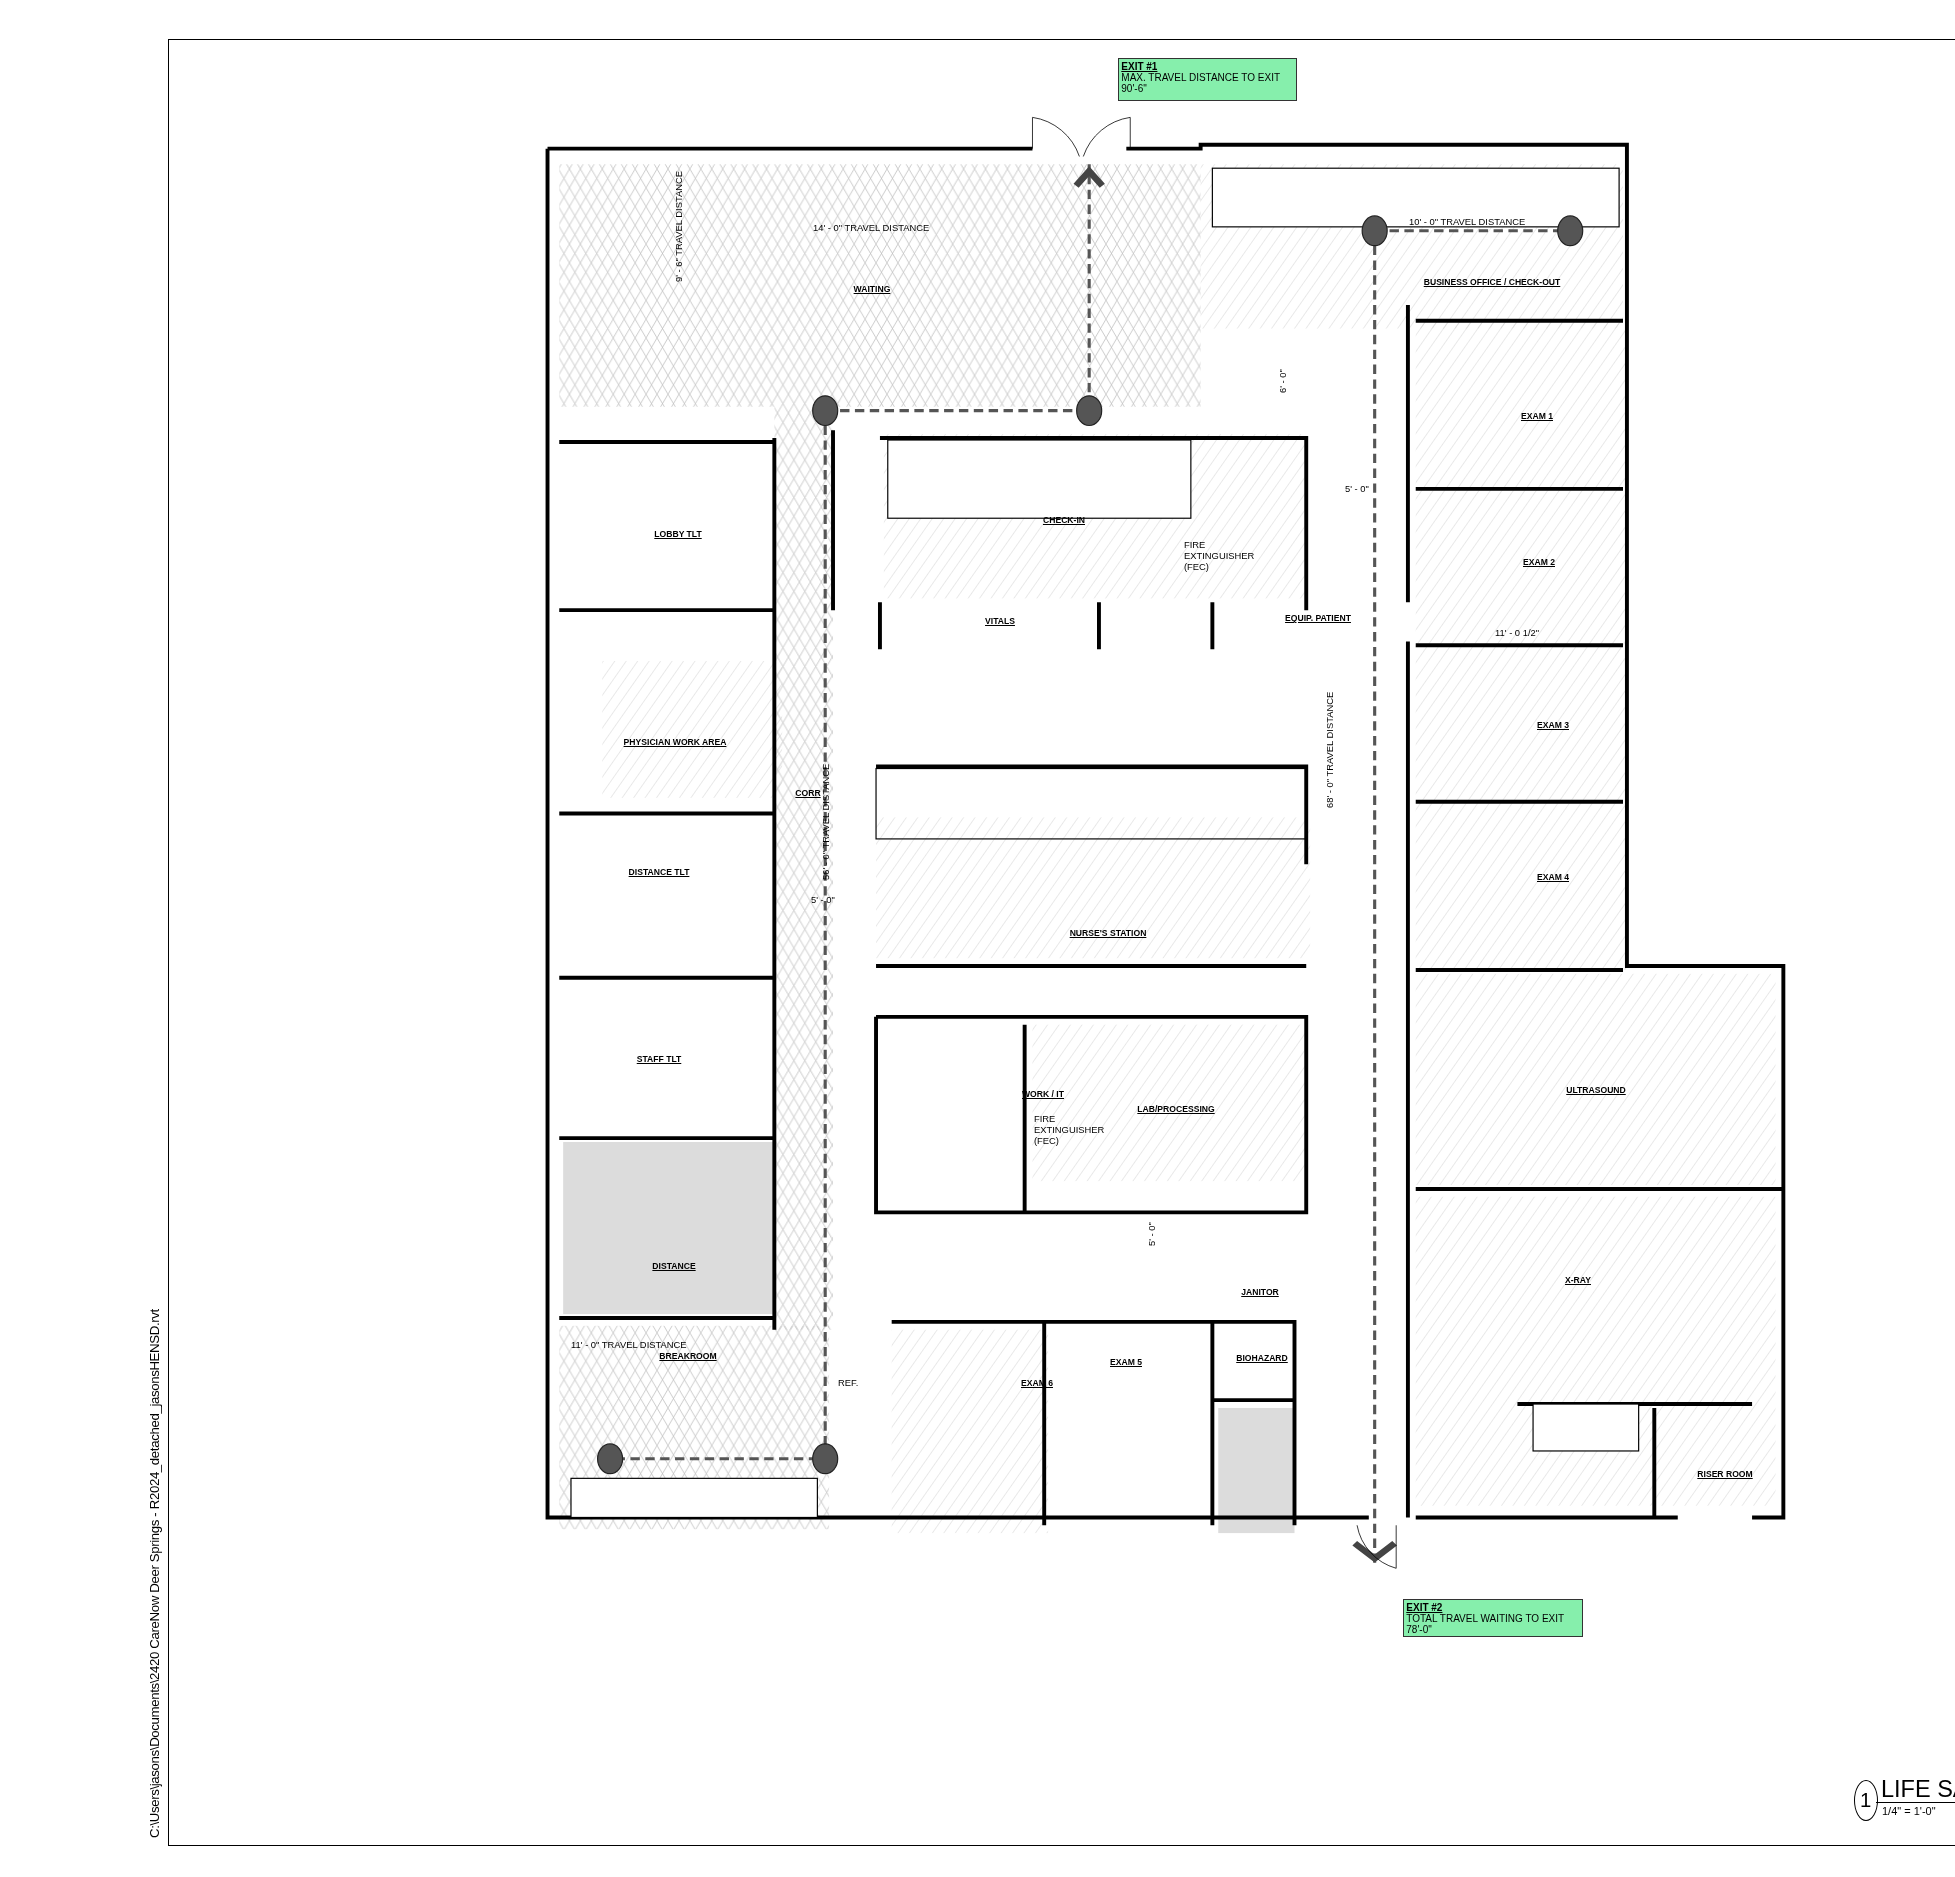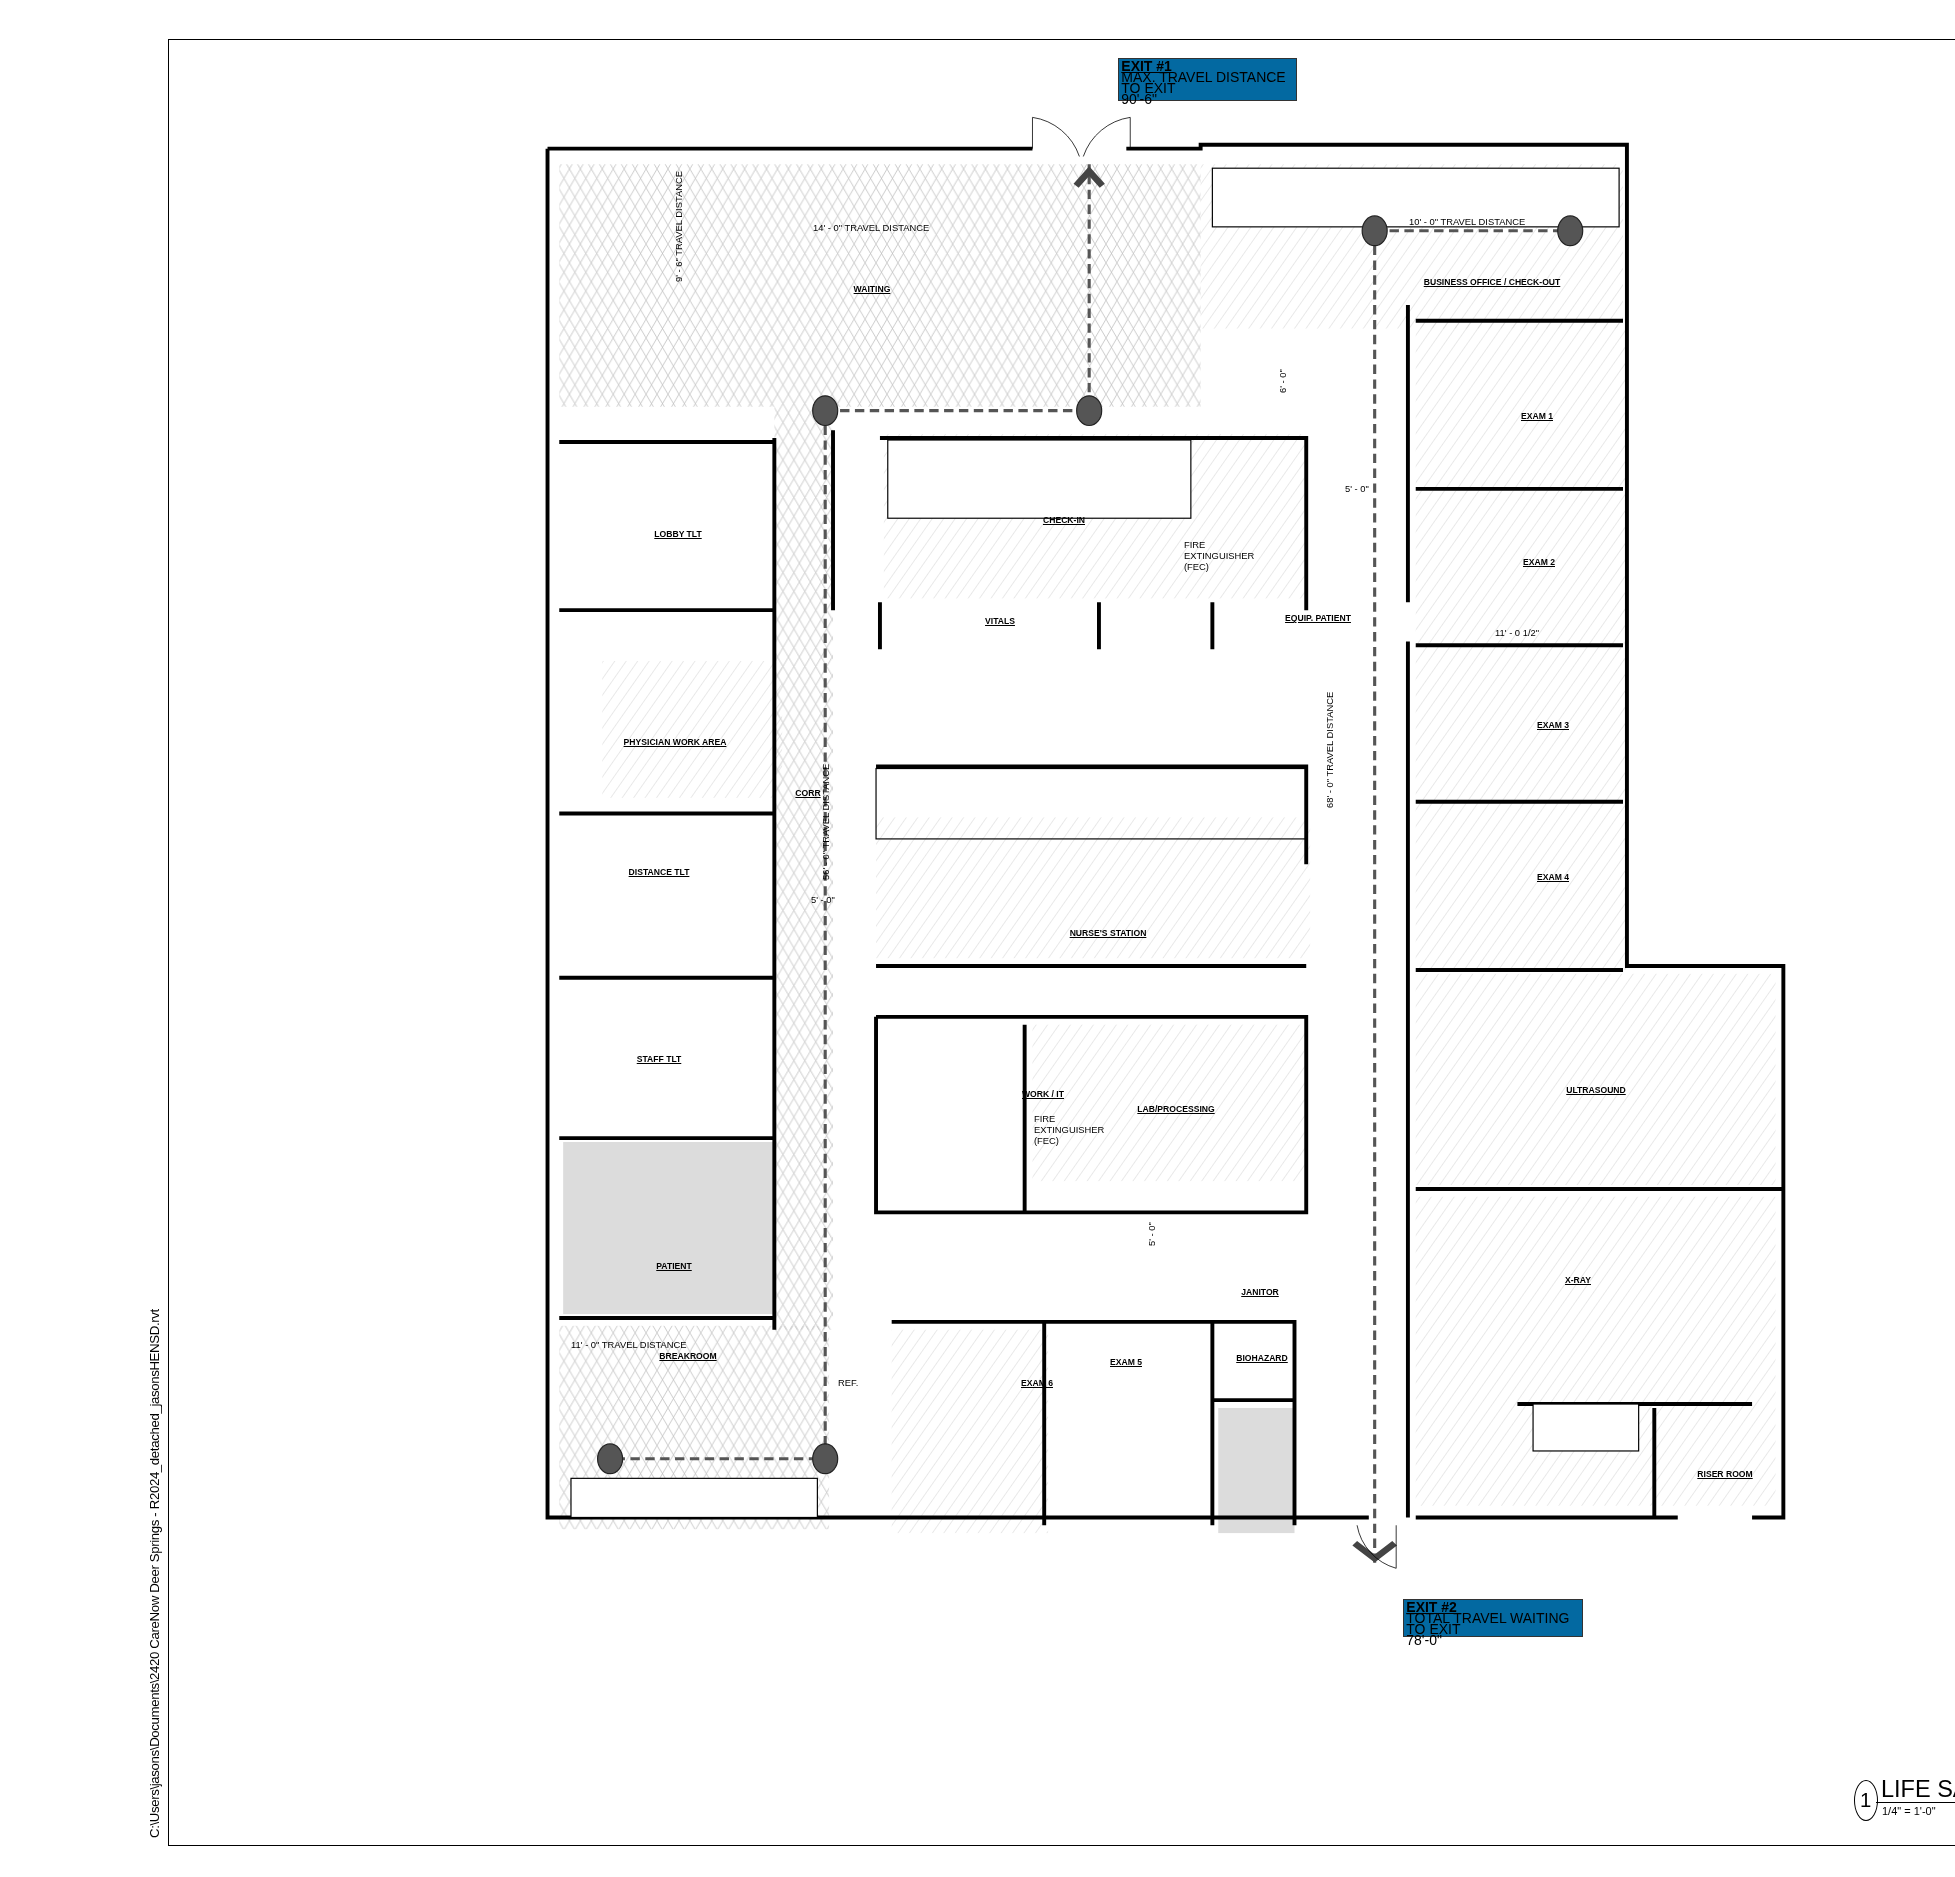--- a/index.html
+++ b/index.html
@@ -6,21 +6,21 @@
   body{width:2816px;height:1877px;position:relative;overflow:hidden;font-family:"Liberation Sans",sans-serif;color:#000;}
   .abs{position:absolute;}
   .sheet-border{left:168px;top:39px;width:2425px;height:1807px;border:1.6px solid #000;box-sizing:border-box;}
   .file-path{left:147px;top:1838px;transform-origin:0 0;transform:rotate(-90deg);font-size:13.3px;white-space:nowrap;letter-spacing:-0.4px;}
   
   .view-title{left:1838px;top:1760px;}
   
   .plan{left:0;top:0;width:2194px;height:1846px;}
   .room-label{position:absolute;font-weight:bold;text-decoration:underline;font-size:8.6px;white-space:nowrap;transform:translate(-50%,-50%);}
   .dim-label{position:absolute;font-size:9.4px;white-space:nowrap;}
-  .exit-box{position:absolute;border:0.8px solid #333;background:#0369a1;font-size:14px;line-height:11.3px;padding:1.6px 2.3px;box-sizing:border-box;}
+  .exit-box{position:absolute;border:0.8px solid #333;background:#86efac;font-size:10px;line-height:11.3px;padding:1.6px 2.3px;box-sizing:border-box;}
   .exit-box .h{font-weight:bold;text-decoration:underline;}
 </style>
 </head>
 <body>
 
 <div class="abs sheet-border"></div>
 
 <div class="abs file-path">C:\Users\jasons\Documents\2420 CareNow Deer Springs - R2024_detached_jasonsHENSD.rvt</div>
 
 <div class="abs plan">
@@ -117,21 +117,21 @@
       <div class="room-label" style="left:1064px;top:520px">CHECK-IN</div>
       <div class="room-label" style="left:1000px;top:621px">VITALS</div>
       <div class="room-label" style="left:1318px;top:618px">EQUIP. PATIENT</div>
       <div class="room-label" style="left:675px;top:742px">PHYSICIAN WORK AREA</div>
       <div class="room-label" style="left:808px;top:793px">CORR</div>
       <div class="room-label" style="left:659px;top:872px">DISTANCE TLT</div>
       <div class="room-label" style="left:1108px;top:933px">NURSE'S STATION</div>
       <div class="room-label" style="left:659px;top:1059px">STAFF TLT</div>
       <div class="room-label" style="left:1043px;top:1094px">WORK / IT</div>
       <div class="room-label" style="left:1176px;top:1109px">LAB/PROCESSING</div>
-      <div class="room-label" style="left:674px;top:1266px">PATIENT</div>
+      <div class="room-label" style="left:674px;top:1266px">DISTANCE</div>
       <div class="room-label" style="left:688px;top:1356px">BREAKROOM</div>
       <div class="room-label" style="left:1037px;top:1383px">EXAM 6</div>
       <div class="room-label" style="left:1126px;top:1362px">EXAM 5</div>
       <div class="room-label" style="left:1260px;top:1292px">JANITOR</div>
       <div class="room-label" style="left:1262px;top:1358px">BIOHAZARD</div>
       <div class="dim-label" style="left:813px;top:222px;transform-origin:0 0;transform:rotate(0deg)">14' - 0" TRAVEL DISTANCE</div>
       <div class="dim-label" style="left:673px;top:282px;transform-origin:0 0;transform:rotate(-90deg)">9' - 6" TRAVEL DISTANCE</div>
       <div class="dim-label" style="left:1409px;top:216px;transform-origin:0 0;transform:rotate(0deg)">10' - 0" TRAVEL DISTANCE</div>
       <div class="dim-label" style="left:820px;top:880px;transform-origin:0 0;transform:rotate(-90deg)">56' - 0" TRAVEL DISTANCE</div>
       <div class="dim-label" style="left:1324px;top:808px;transform-origin:0 0;transform:rotate(-90deg)">68' - 0" TRAVEL DISTANCE</div>

